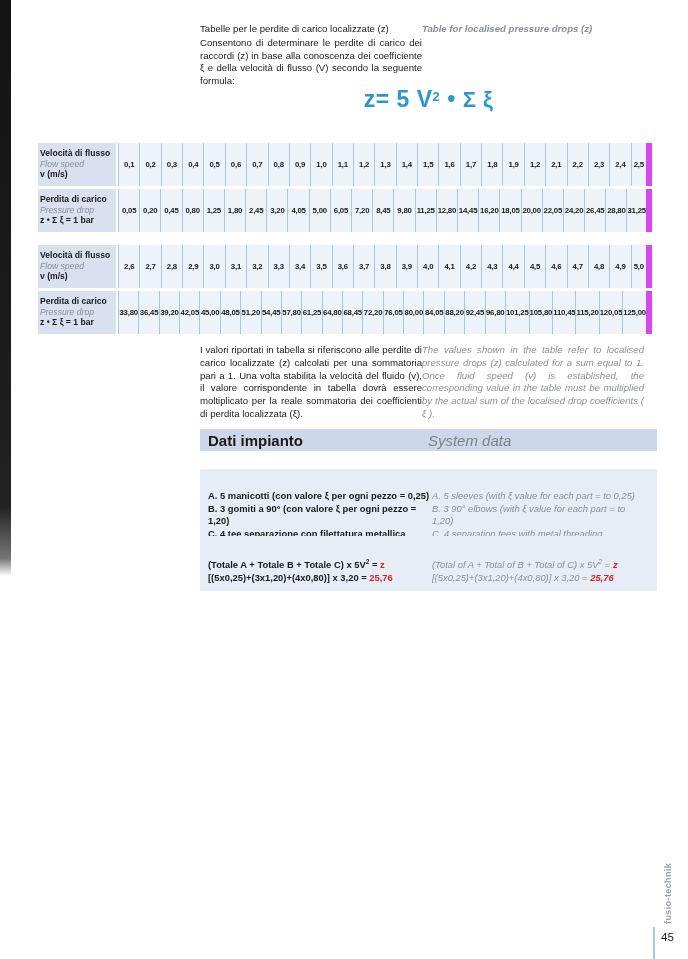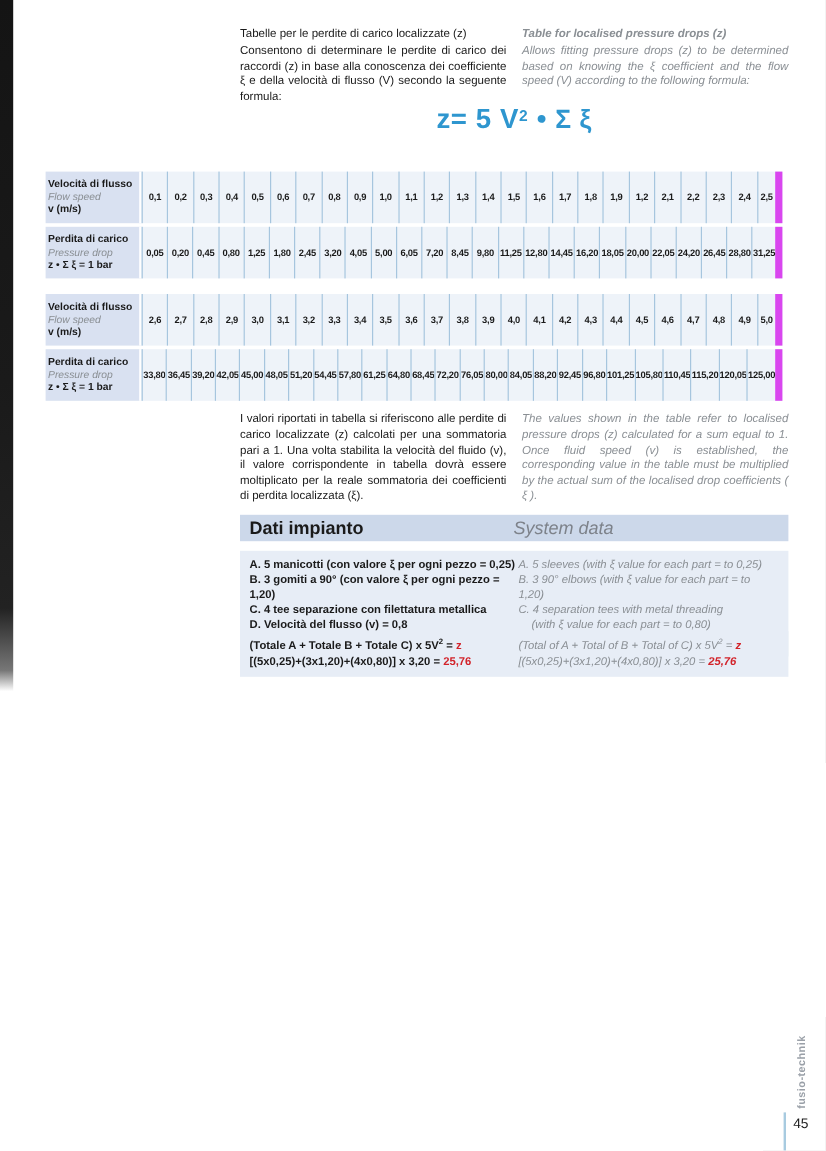--- a/index.html
+++ b/index.html
@@ -8,21 +8,21 @@
     font-family:"Liberation Sans", sans-serif; color:#1a1a1a; overflow:hidden;
     margin:0 auto;
   }
   
   .scan-edge {
     position:absolute; left:0; top:0; width:11px; height:576px;
     background:linear-gradient(180deg,#141414 0%,#1a1a1a 55%,#222 88%,#777 97%,rgba(120,120,120,0) 100%);
   }
   .it { color:#1a1a1a; }
   .en { color:#8a8f94; font-style:italic; }
-  .two-col { position:absolute; display:flex; gap:13px; }
+  .two-col { position:absolute; display:flex; }
   .two-col .col { width:222px; font-size:9.6px; line-height:1.33; text-align:justify; }
   .col .ttl { margin:0 0 1px 0; }
   .col.en .ttl { font-weight:bold; }
   .intro { left:200px; top:23px; width:457px; }
   .note  { left:200px; top:344px; width:457px; }
 
   .formula {
     position:absolute; left:200px; top:86px; width:457px; text-align:center;
     color:#2e96cf; font-weight:bold; font-size:23px; letter-spacing:0.5px;
   }
@@ -53,21 +53,21 @@
   .databox { position:absolute; left:200px; width:457px; }
   .sysbox { top:429px; }
   .calcbox { top:518px; }
   .box-header {
     display:flex; background:#ccd8ea; padding:3px 16px 2px 8px; box-sizing:border-box;
     font-size:15px; min-height:17px; align-items:center;
   }
   .box-header .h-it { width:224px; font-weight:bold; }
   .box-header .h-en { width:217px; font-style:italic; color:#7d828a; }
   .box-body {
-    margin-top:8px; background:#e7edf6; padding:5px 8px 7px 8px; box-sizing:border-box;
+    margin-top:18px; background:#e7edf6; padding:21px 8px 7px 8px; box-sizing:border-box;
     display:flex;
   }
   .box-body .b-it { width:224px; }
   .box-body .b-en { width:217px; }
   .sys-item { font-size:9.4px; line-height:1.34; font-weight:bold; }
   .b-en .sys-item { font-weight:normal; font-style:italic; color:#8a8f94; }
   .sys-item.indent { padding-left:11px; }
   .calc-line { font-size:9.4px; line-height:1.4; font-weight:bold; }
   .b-en .calc-line { font-weight:normal; font-style:italic; color:#8a8f94; }
   .calc-line sup { font-size:6.5px; }
@@ -90,21 +90,20 @@
 
   <div class="scan-edge"></div>
 
   <div class="two-col intro">
     <div class="col it">
       <div class="ttl">Tabelle per le perdite di carico localizzate (z)</div>
       <div>Consentono di determinare le perdite di carico dei raccordi (z) in base alla conoscenza dei coefficiente ξ e della velocità di flusso (V) secondo la seguente formula:</div>
     </div>
     <div class="col en">
       <div class="ttl">Table for localised pressure drops (z)</div>
-      <div>Allows fitting pressure drops (z) to be determined based on knowing the ξ coefficient and the flow speed (V) according to the following formula:</div>
     </div>
   </div>
 
   <div class="formula"><span>z= 5 V</span><sup>2</sup><span> • </span><span class="sig">Σ ξ</span></div>
 
   <div class="ptable ptable-1" id="table-0">
       <div class="trow">
         <div class="lbl">
           <div class="l1">Velocità di flusso</div>
           <div class="l2">Flow speed</div>

